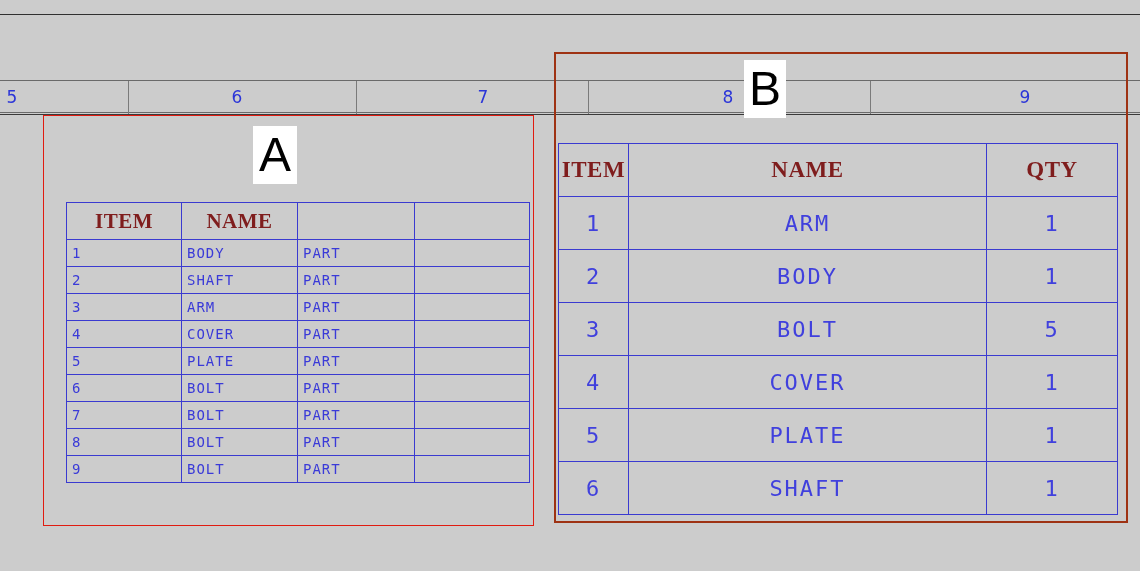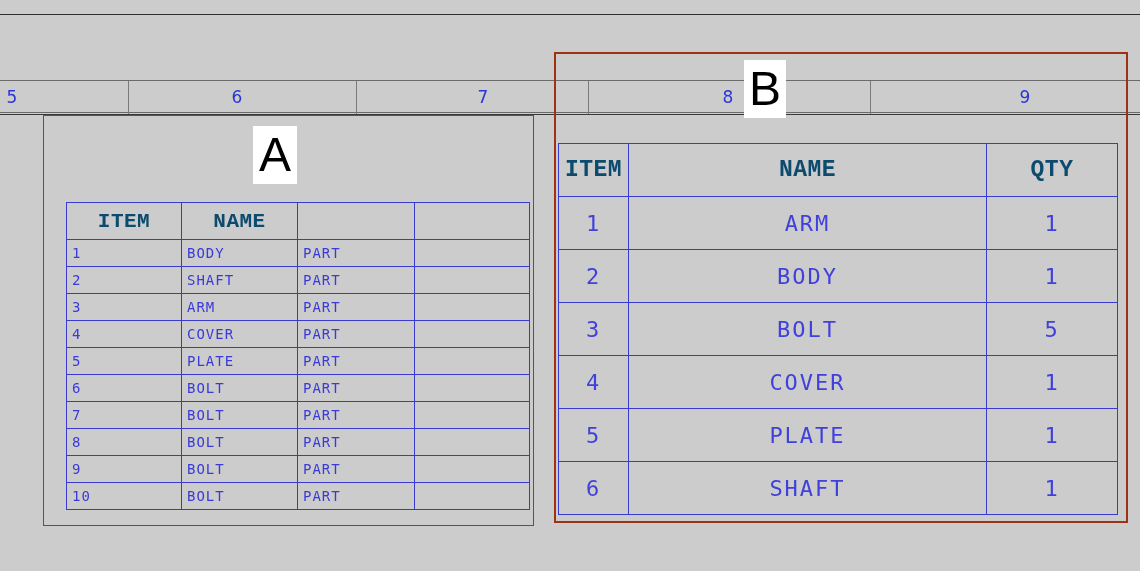--- a/index.html
+++ b/index.html
@@ -94,23 +94,23 @@
   .cad-table td, .cad-table th {
     border: 1px solid #3a3ad0;
     padding: 0;
     margin: 0;
     font-weight: normal;
     color: #2222dd;
     overflow: hidden;
     white-space: nowrap;
   }
   .cad-table th {
-    font-family: Liberation Mono, monospace;
+    font-family: Liberation Serif, serif;
     font-weight: bold;
-    color: #0c4a6e;
+    color: #7f1d1d;
   }
 
   
   #table-a {
     left: 66px;
     top: 202px;
     width: 463px;
     border: 1px solid #3a3ad0;
   }
   #table-a th {
@@ -240,26 +240,20 @@
         <td>BOLT</td>
         <td>PART</td>
         <td></td>
       </tr>
       <tr>
         <td>9</td>
         <td>BOLT</td>
         <td>PART</td>
         <td></td>
       </tr>
-      <tr>
-        <td>10</td>
-        <td>BOLT</td>
-        <td>PART</td>
-        <td></td>
-      </tr>
     </tbody>
   </table>
 
   <table class="cad-table" id="table-b">
     <colgroup>
       <col style="width:70px;">
       <col style="width:358px;">
       <col style="width:131px;">
     </colgroup>
     <thead>

